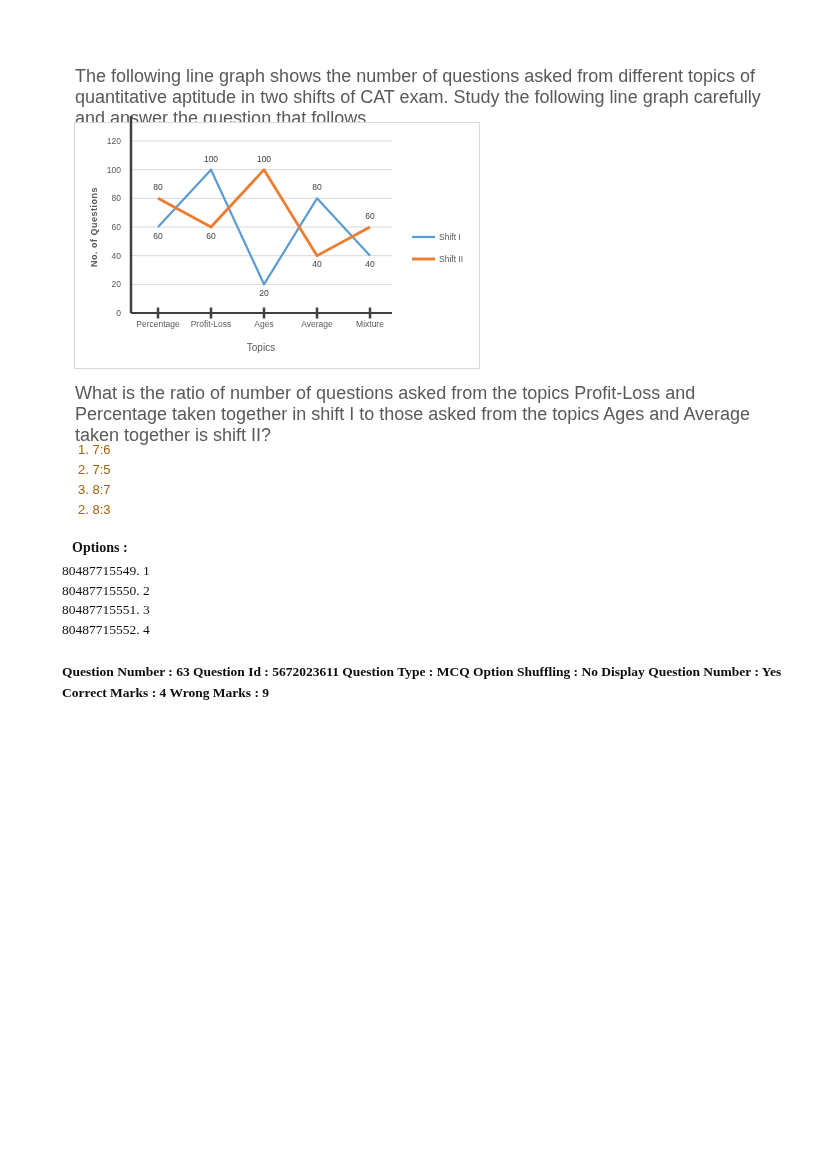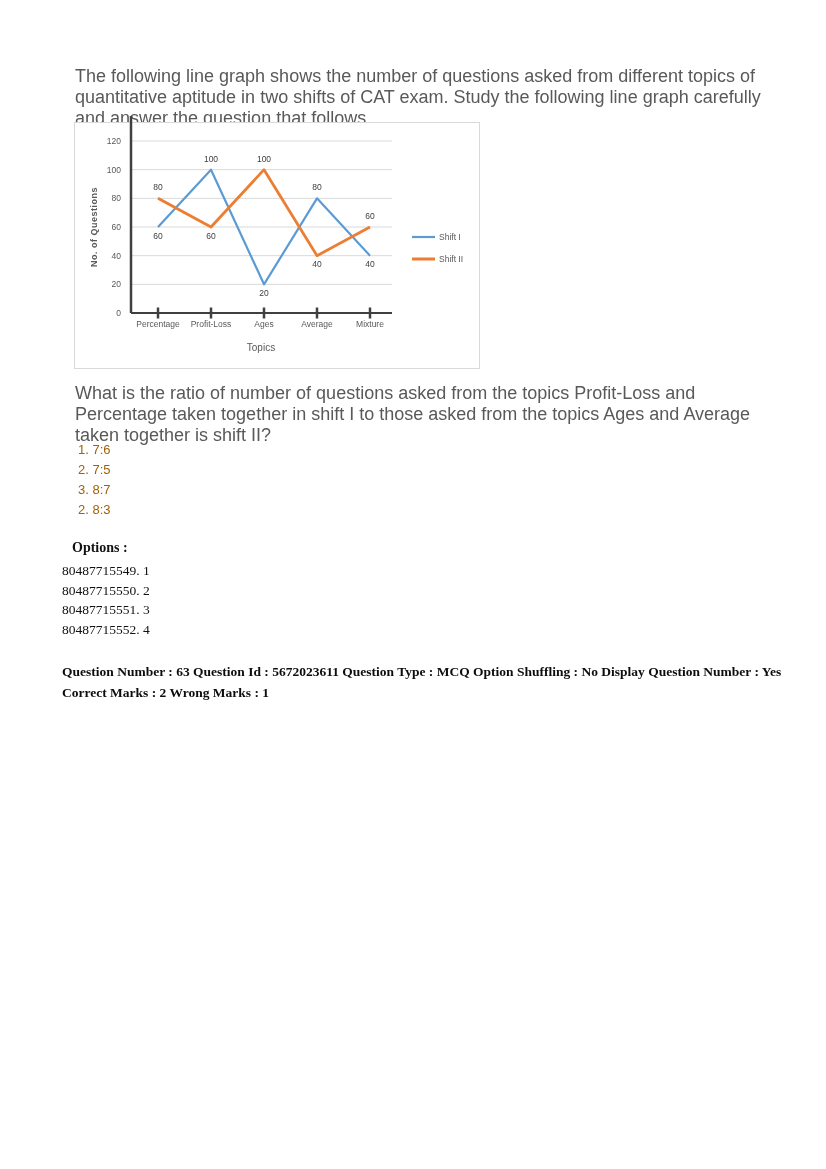--- a/index.html
+++ b/index.html
@@ -101,16 +101,16 @@
 
   <div class="option-ids serif" id="option-ids-list">
       <div>80487715549. 1</div>
       <div>80487715550. 2</div>
       <div>80487715551. 3</div>
       <div>80487715552. 4</div>
     </div>
 
   <div class="metadata serif">
     <div>Question Number : 63 Question Id : 5672023611 Question Type : MCQ Option Shuffling : No Display Question Number : Yes</div>
-    <div class="gap">Correct Marks : 2 Wrong Marks : 1</div>
+    <div class="gap">Correct Marks : 4 Wrong Marks : 9</div>
   </div>
 
 </div>
 
 </body></html>

